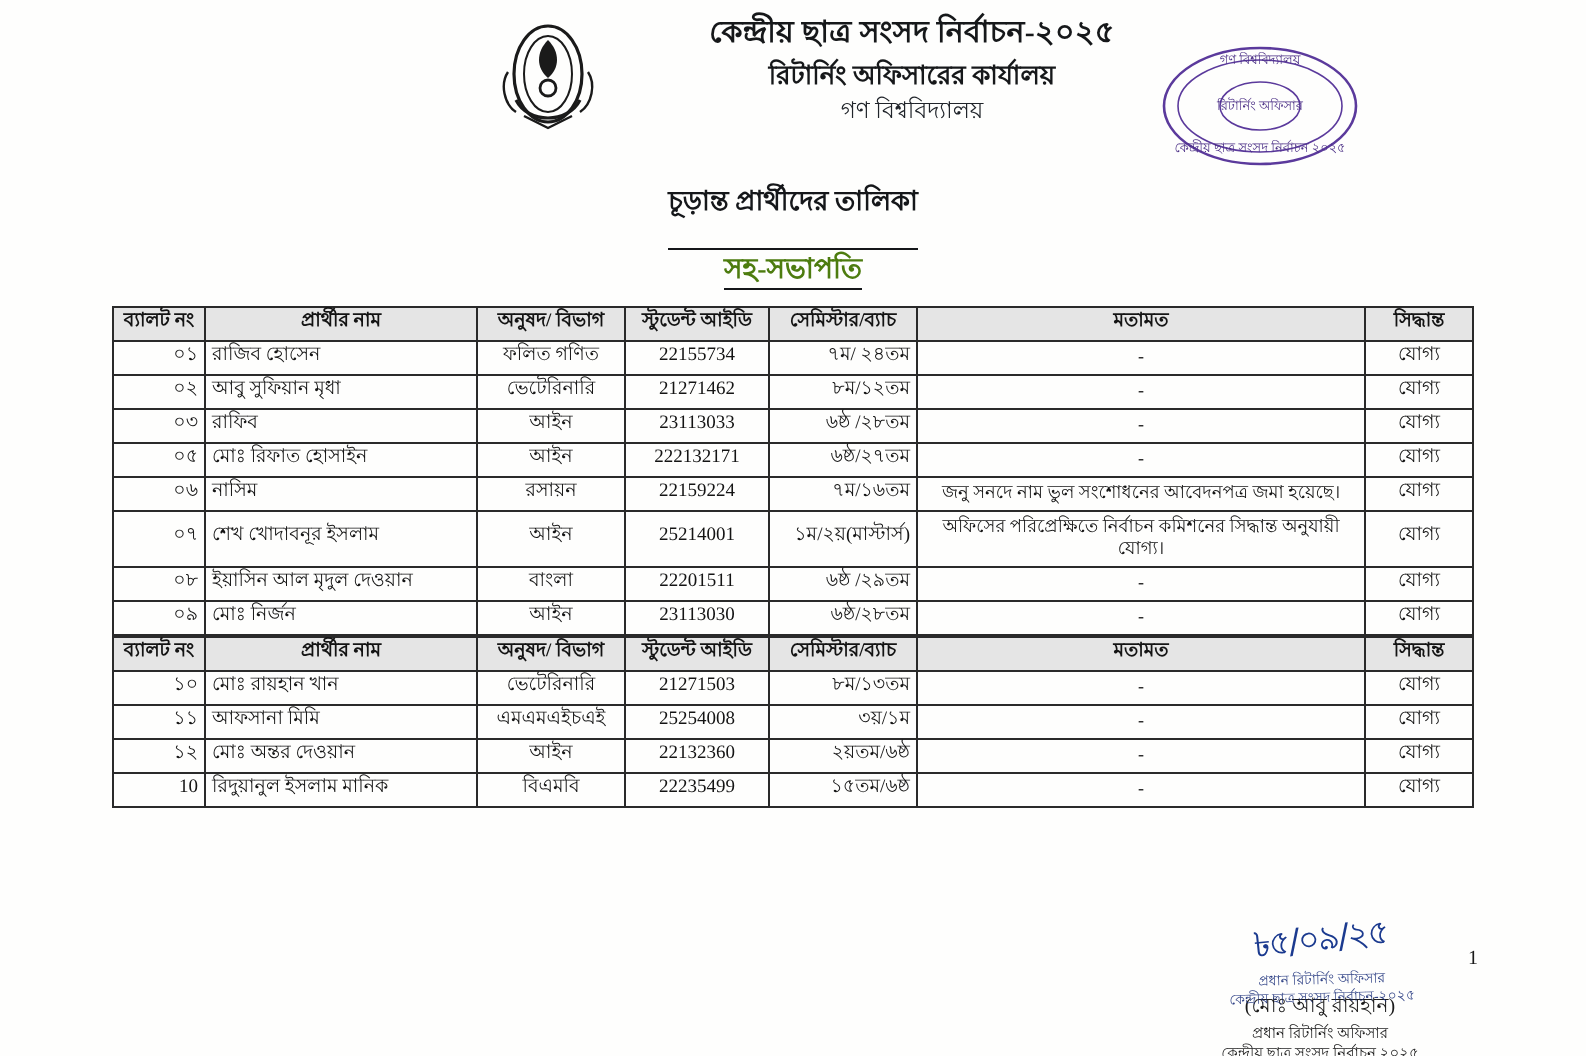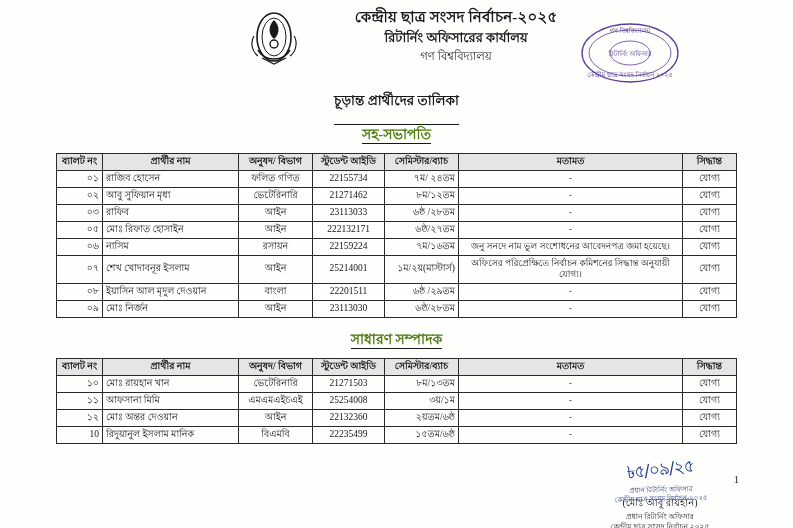--- a/index.html
+++ b/index.html
@@ -315,23 +315,20 @@
           <td class="c-dept">আইন</td>
           <td class="c-sid">23113030</td>
           <td class="c-sem">৬ষ্ঠ/২৮তম</td>
           <td class="c-remark">-</td>
           <td class="c-decision">যোগ্য</td>
         </tr>
       </tbody>
     </table>
   </div>
 
-  <div class="section-title">
-    <span class="u">সাধারণ সম্পাদক</span>
-  </div>
 
   <div class="tbl-wrap">
     <table class="listing">
       <thead>
         <tr>
           <th class="c-ballot">ব্যালট নং</th>
           <th class="c-name">প্রার্থীর নাম</th>
           <th class="c-dept">অনুষদ/ বিভাগ</th>
           <th class="c-sid">স্টুডেন্ট আইডি</th>
           <th class="c-sem">সেমিস্টার/ব্যাচ</th>

